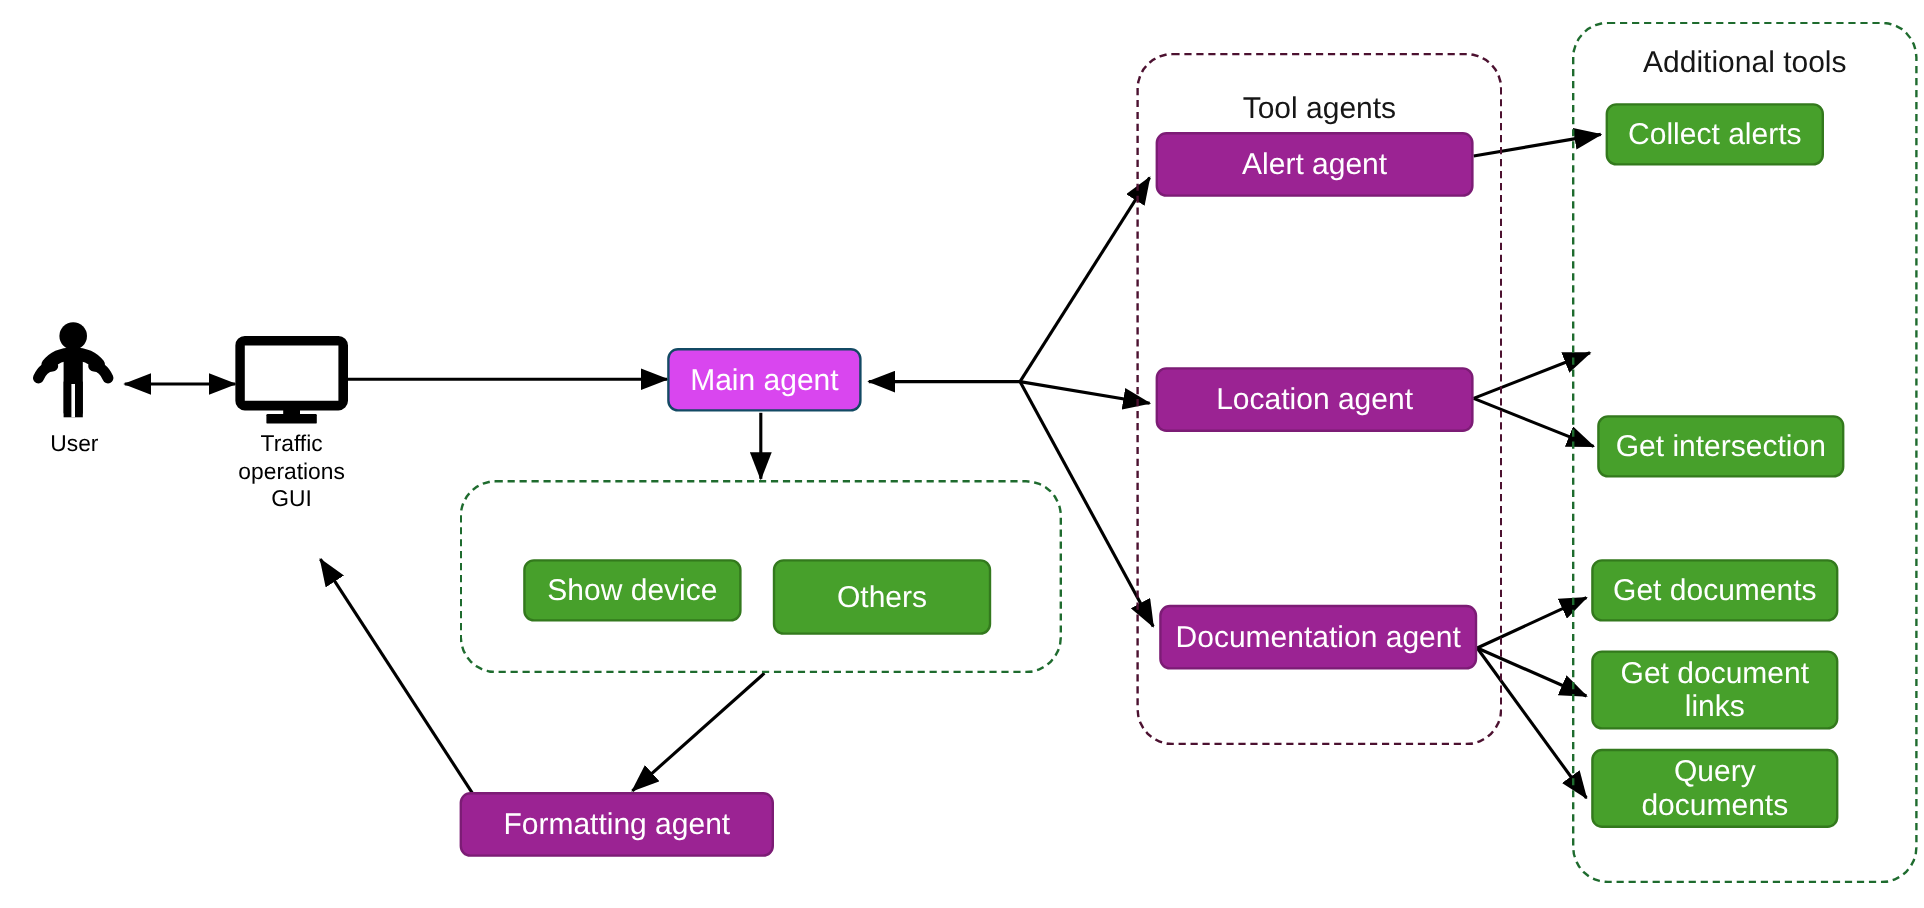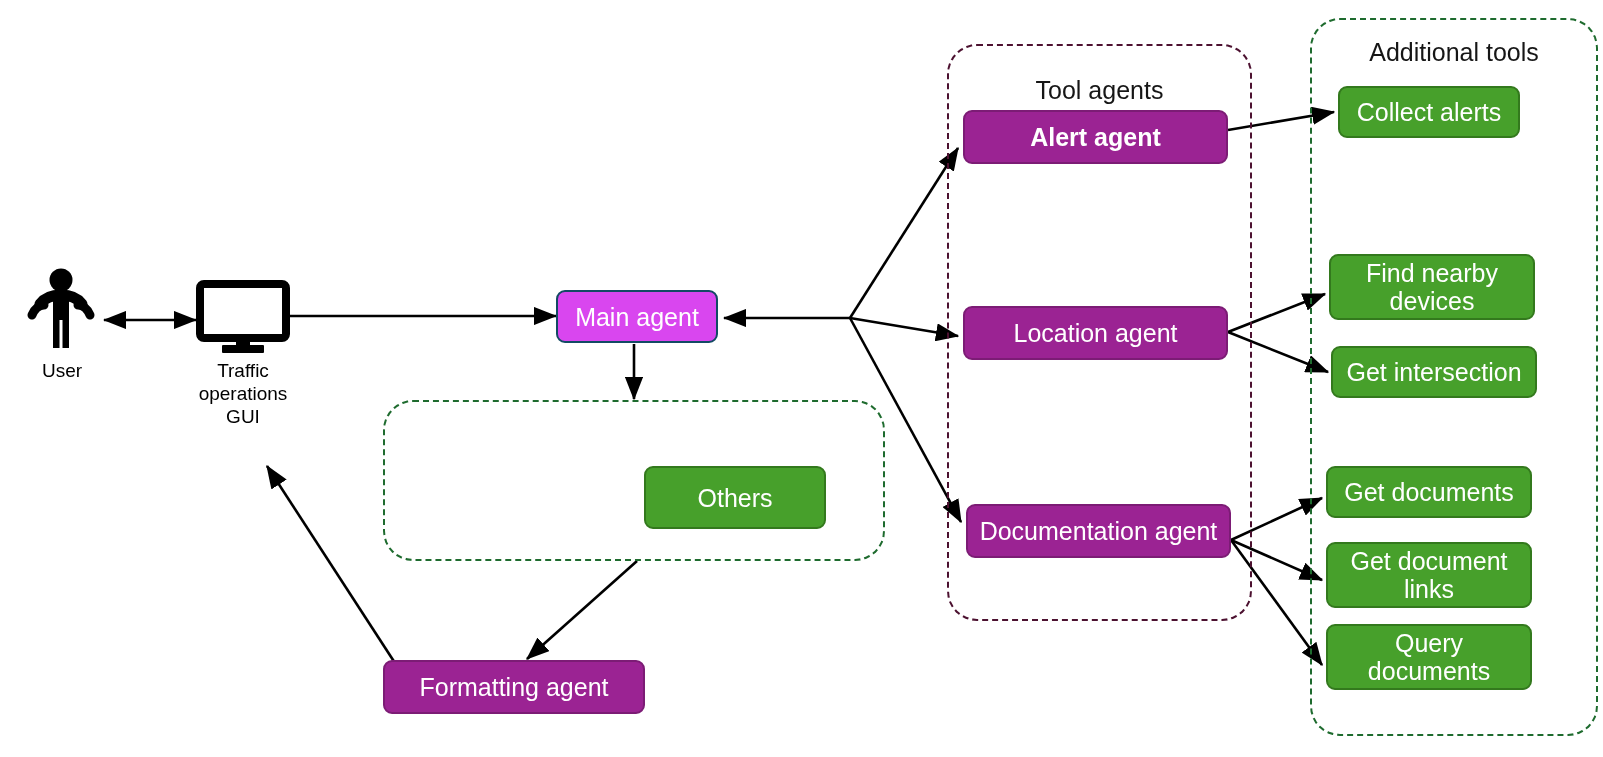--- a/index.html
+++ b/index.html
@@ -147,34 +147,34 @@
   </div>
   <div class="plain-label" style="left:175px; top:360px; width:136px;">
     <div>Traffic</div>
     <div>operations</div>
     <div>GUI</div>
   </div>
 
   <div class="node blue" style="left:556px; top:290px; width:162px; height:53px;">Main agent</div>
 
   <div class="panel green-dash" style="left:383px; top:400px; width:502px; height:161px;"></div>
+  <div class="node green" style="left:436px; top:466px; width:182px; height:52px;">Show device</div>
   <div class="node green" style="left:644px; top:466px; width:182px; height:63px;">Others</div>
 
   <div class="node purple" style="left:383px; top:660px; width:262px; height:54px;">Formatting agent</div>
 
   <div class="panel purple-dash" style="left:947px; top:44px; width:305px; height:577px;"></div>
   <div class="panel-title" style="left:947px; top:64px; width:305px;margin-top:12px;">Tool agents</div>
 
-  <div class="node purple" style="left:963px; top:110px; width:265px; height:54px;font-weight:bold;">Alert agent</div>
+  <div class="node purple" style="left:963px; top:110px; width:265px; height:54px;">Alert agent</div>
   <div class="node purple" style="left:963px; top:306px; width:265px; height:54px;">Location agent</div>
   <div class="node purple" style="left:966px; top:504px; width:265px; height:54px;">Documentation agent</div>
 
   <div class="panel green-dash" style="left:1310px; top:18px; width:288px; height:718px;"></div>
   <div class="panel-title" style="left:1310px; top:38px; width:288px;">Additional tools</div>
 
   <div class="node green" style="left:1338px; top:86px; width:182px; height:52px;">Collect alerts</div>
-  <div class="node green" style="left:1329px; top:254px; width:206px; height:66px;">Find nearby devices</div>
   <div class="node green" style="left:1331px; top:346px; width:206px; height:52px;">Get intersection</div>
   <div class="node green" style="left:1326px; top:466px; width:206px; height:52px;">Get documents</div>
   <div class="node green" style="left:1326px; top:542px; width:206px; height:66px;">Get document links</div>
   <div class="node green" style="left:1326px; top:624px; width:206px; height:66px;">Query documents</div>
 
 </div>
 
 </body></html>

